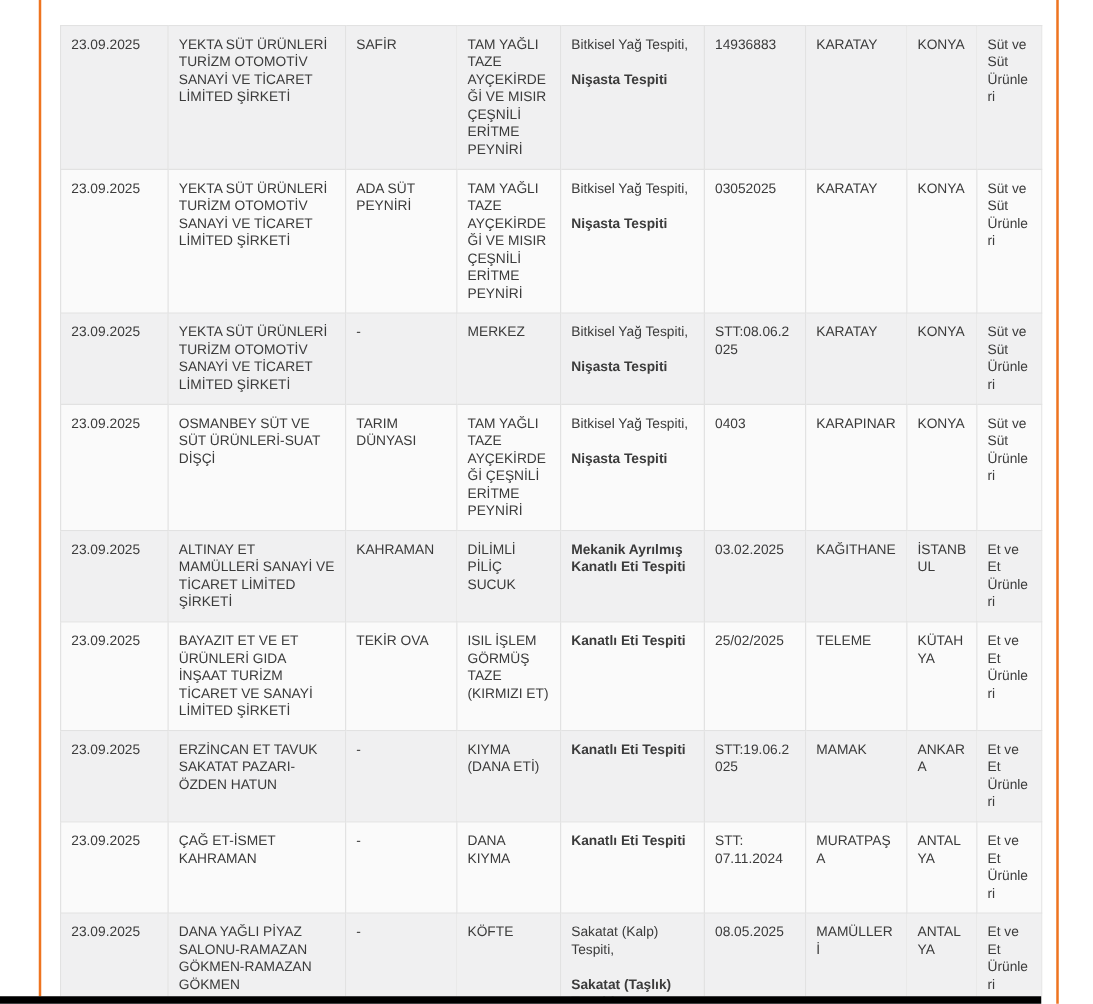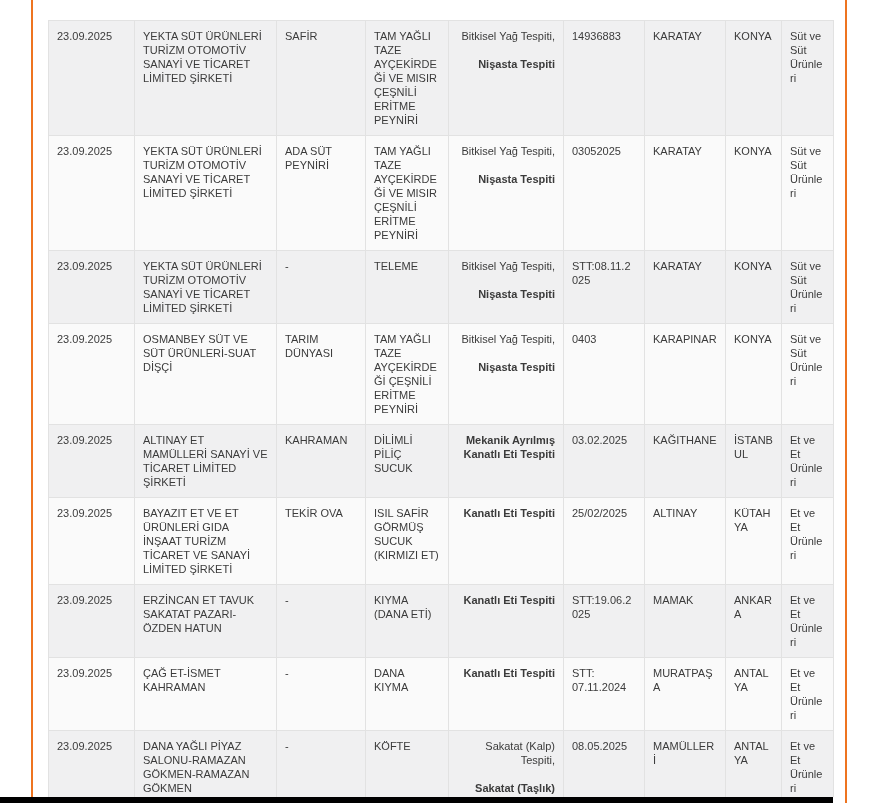--- a/index.html
+++ b/index.html
@@ -32,21 +32,21 @@
   }
   table.inspection td{
     border:1px solid #e2e2e2;
     vertical-align:top;
     padding:8px 8px;
     word-wrap:break-word;
     overflow:hidden;
   }
   table.inspection tr:nth-child(odd) td{background:#f0f0f1;}
   table.inspection tr:nth-child(even) td{background:#fafafa;}
-  table.inspection td p{margin:0 0 14px 0;text-align:right;}
+  table.inspection td p{margin:0 0 14px 0;}
   table.inspection td p:last-child{margin-bottom:0;font-weight:bold;}
   
   tr:nth-child(1)  td{height:84px;}
   tr:nth-child(2)  td{height:84px;}
   tr:nth-child(3)  td{height:41px;}
   tr:nth-child(4)  td{height:70px;}
   tr:nth-child(5)  td{height:24px;}
   tr:nth-child(6)  td{height:55px;}
   tr:nth-child(7)  td{height:26px;}
   tr:nth-child(8)  td{height:25px;}
@@ -101,26 +101,26 @@
           </td>
           <td>03052025</td>
           <td>KARATAY</td>
           <td>KONYA</td>
           <td>Süt ve Süt Ürünleri</td>
         </tr>
         <tr>
           <td>23.09.2025</td>
           <td>YEKTA SÜT ÜRÜNLERİ TURİZM OTOMOTİV SANAYİ VE TİCARET LİMİTED ŞİRKETİ</td>
           <td>-</td>
-          <td>TELEME</td>
-          <td>
-            <p>Bitkisel Yağ Tespiti,</p>
-            <p>Nişasta Tespiti</p>
-          </td>
-          <td>STT:08.11.2025</td>
+          <td>MERKEZ</td>
+          <td>
+            <p>Bitkisel Yağ Tespiti,</p>
+            <p>Nişasta Tespiti</p>
+          </td>
+          <td>STT:08.06.2025</td>
           <td>KARATAY</td>
           <td>KONYA</td>
           <td>Süt ve Süt Ürünleri</td>
         </tr>
         <tr>
           <td>23.09.2025</td>
           <td>OSMANBEY SÜT VE SÜT ÜRÜNLERİ-SUAT DİŞÇİ</td>
           <td>TARIM DÜNYASI</td>
           <td>TAM YAĞLI TAZE AYÇEKİRDEĞİ ÇEŞNİLİ ERİTME PEYNİRİ</td>
           <td>
@@ -142,26 +142,26 @@
           </td>
           <td>03.02.2025</td>
           <td>KAĞITHANE</td>
           <td>İSTANBUL</td>
           <td>Et ve Et Ürünleri</td>
         </tr>
         <tr>
           <td>23.09.2025</td>
           <td>BAYAZIT ET VE ET ÜRÜNLERİ GIDA İNŞAAT TURİZM TİCARET VE SANAYİ LİMİTED ŞİRKETİ</td>
           <td>TEKİR OVA</td>
-          <td>ISIL SAFİR GÖRMÜŞ SUCUK (KIRMIZI ET)</td>
+          <td>ISIL İŞLEM GÖRMÜŞ TAZE (KIRMIZI ET)</td>
           <td>
             <p>Kanatlı Eti Tespiti</p>
           </td>
           <td>25/02/2025</td>
-          <td>ALTINAY</td>
+          <td>TELEME</td>
           <td>KÜTAHYA</td>
           <td>Et ve Et Ürünleri</td>
         </tr>
         <tr>
           <td>23.09.2025</td>
           <td>ERZİNCAN ET TAVUK SAKATAT PAZARI-ÖZDEN HATUN</td>
           <td>-</td>
           <td>KIYMA (DANA ETİ)</td>
           <td>
             <p>Kanatlı Eti Tespiti</p>

